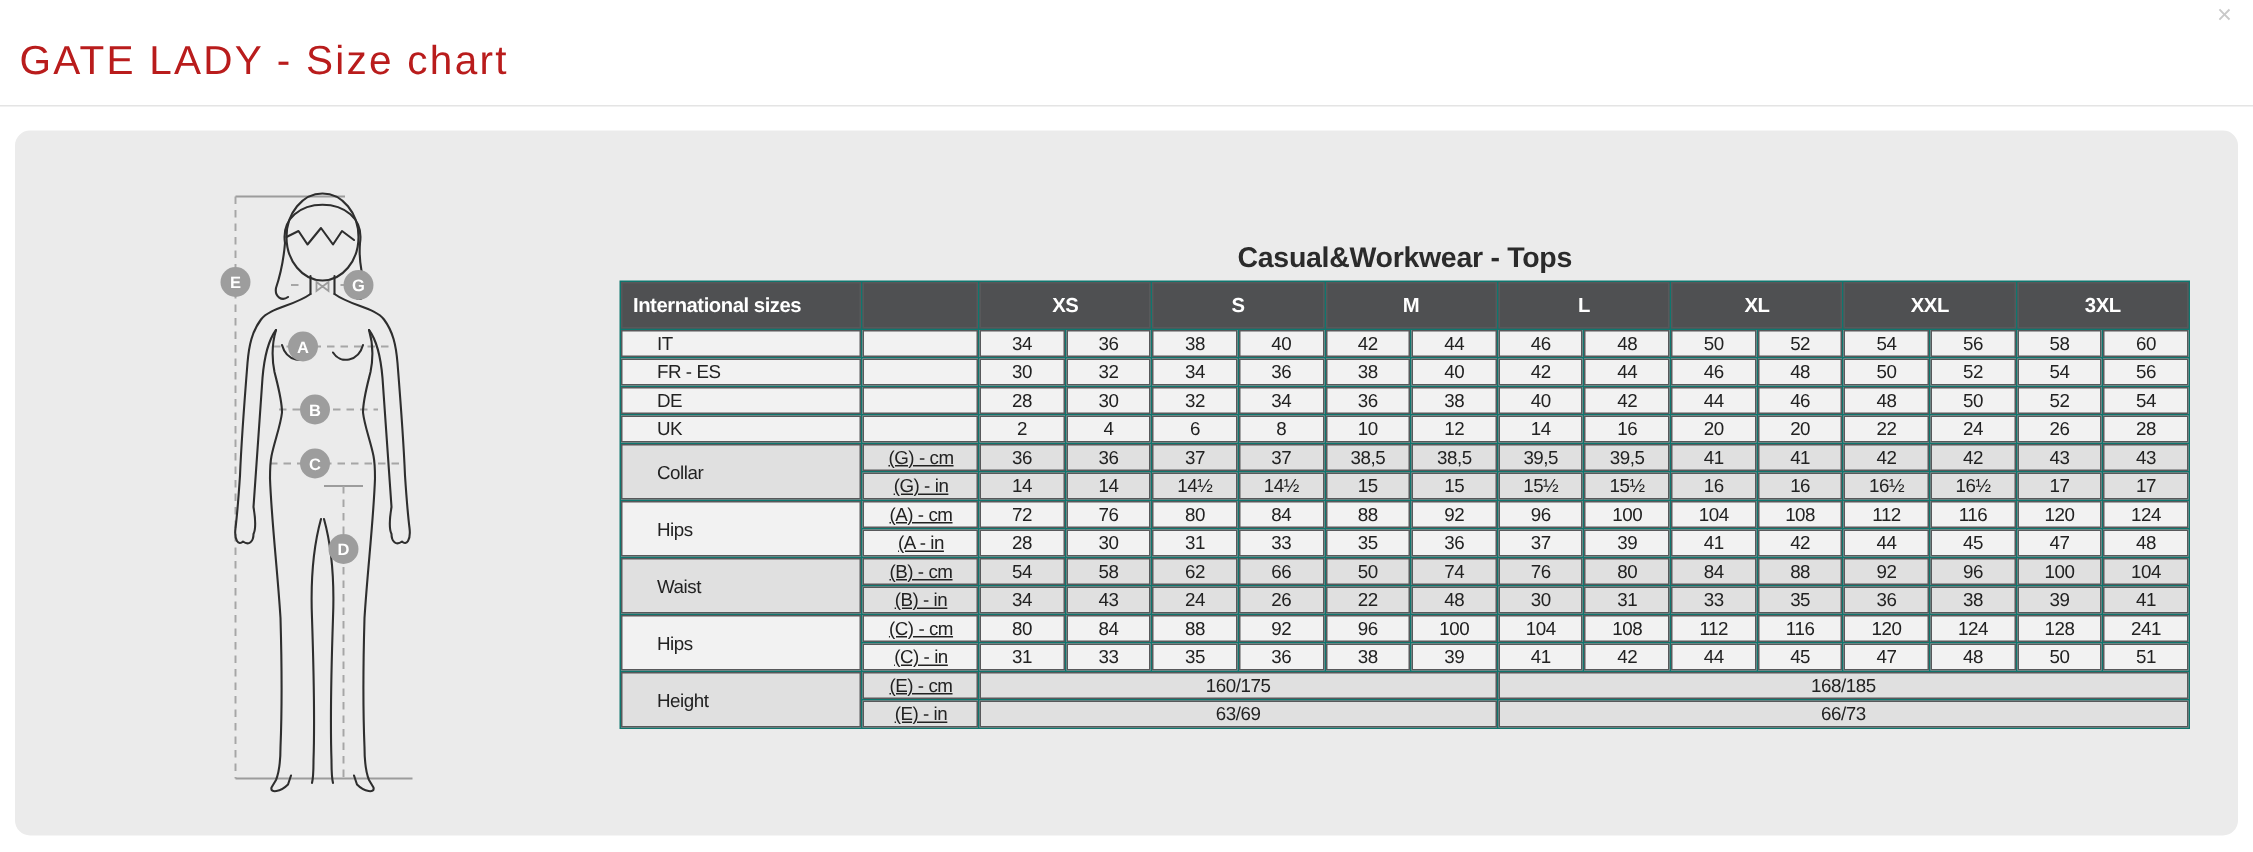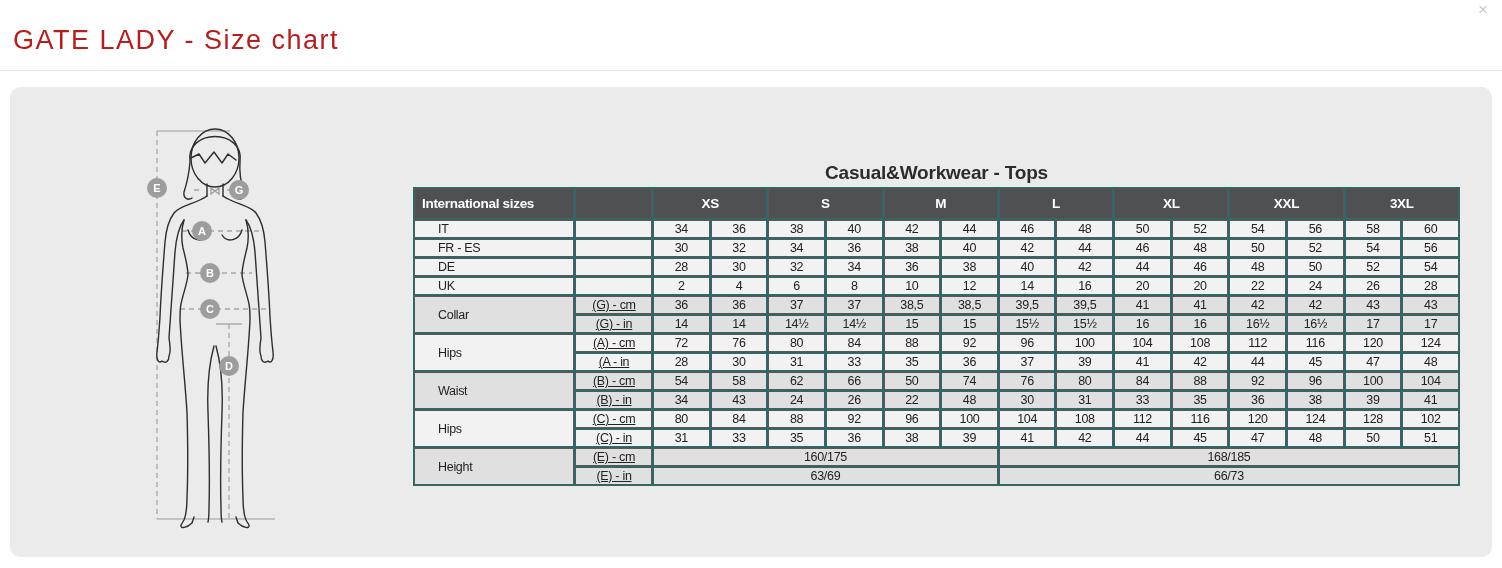--- a/index.html
+++ b/index.html
@@ -343,21 +343,21 @@
           <td>92</td>
           <td>96</td>
           <td>100</td>
           <td>104</td>
           <td>108</td>
           <td>112</td>
           <td>116</td>
           <td>120</td>
           <td>124</td>
           <td>128</td>
-          <td>102</td>
+          <td>241</td>
         </tr>
         <tr class="light">
           <td class="unit">(C) - in</td>
           <td>31</td>
           <td>33</td>
           <td>35</td>
           <td>36</td>
           <td>38</td>
           <td>39</td>
           <td>41</td>

